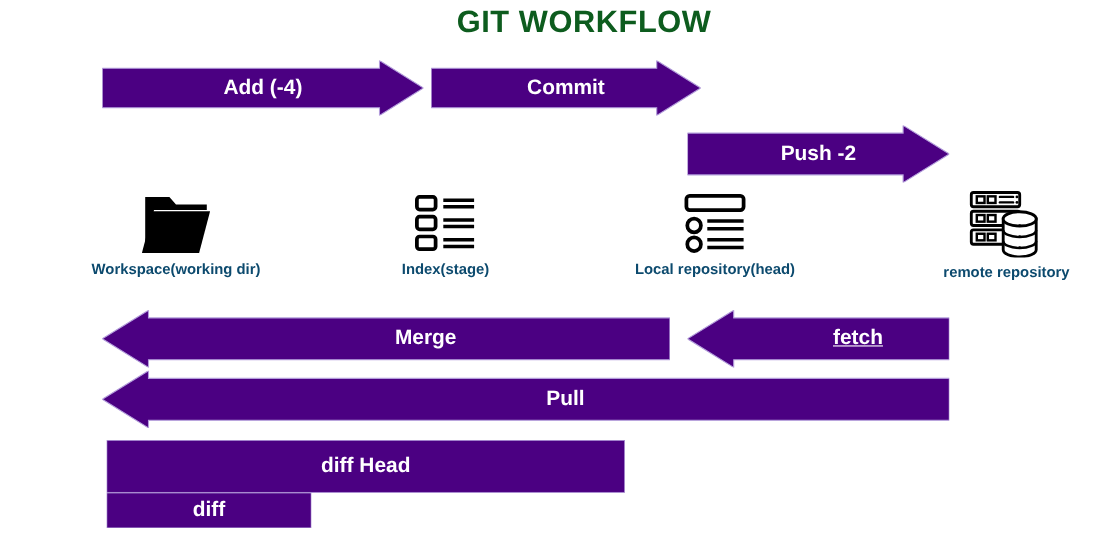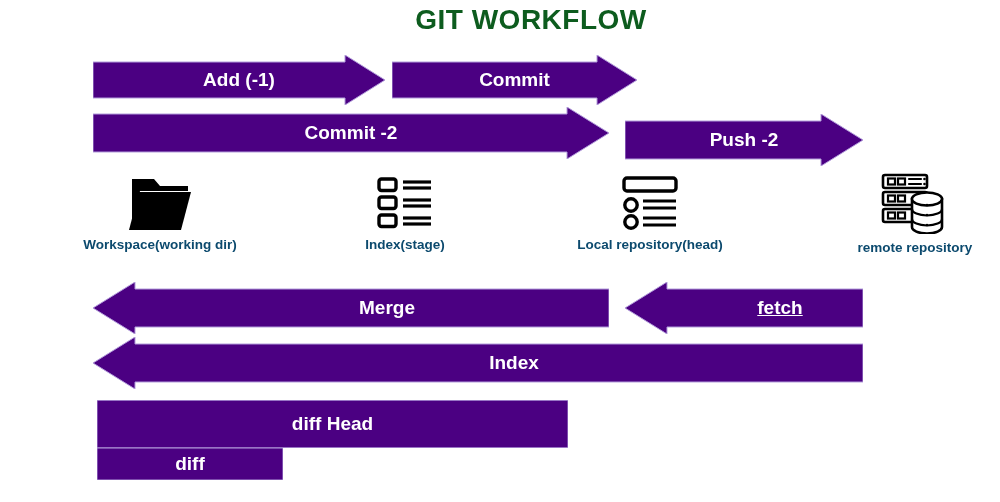--- a/index.html
+++ b/index.html
@@ -78,36 +78,30 @@
 <body>
 
 <div id="canvas">
 
   <div class="title">GIT WORKFLOW</div>
 
   <div class="shape" style="left:93px; top:55px; width:292px; height:50px;">
     <svg viewBox="0 0 292 50" preserveAspectRatio="none">
       <polygon points="0,7 252,7 252,0 292,25 252,50 252,43 0,43" fill="#4B0082" stroke="#b39ddb" stroke-width="1"></polygon>
     </svg>
-    <div class="shape-label" style="padding-right:34px;">Add (-1)</div>
+    <div class="shape-label" style="padding-right:34px;">Add (-4)</div>
   </div>
 
   <div class="shape" style="left:392px; top:55px; width:245px; height:50px;">
     <svg viewBox="0 0 245 50" preserveAspectRatio="none">
       <polygon points="0,7 205,7 205,0 245,25 205,50 205,43 0,43" fill="#4B0082" stroke="#b39ddb" stroke-width="1"></polygon>
     </svg>
     <div class="shape-label" style="padding-right:34px;">Commit</div>
   </div>
 
-  <div class="shape" style="left:93px; top:107px; width:516px; height:52px;">
-    <svg viewBox="0 0 516 52" preserveAspectRatio="none">
-      <polygon points="0,7 474,7 474,0 516,26 474,52 474,45 0,45" fill="#4B0082" stroke="#b39ddb" stroke-width="1"></polygon>
-    </svg>
-    <div class="shape-label" style="padding-right:36px;">Commit -2</div>
-  </div>
 
   <div class="shape" style="left:625px; top:114px; width:238px; height:52px;">
     <svg viewBox="0 0 238 52" preserveAspectRatio="none">
       <polygon points="0,7 196,7 196,0 238,26 196,52 196,45 0,45" fill="#4B0082" stroke="#b39ddb" stroke-width="1"></polygon>
     </svg>
     <div class="shape-label" style="padding-right:36px;">Push -2</div>
   </div>
 
   <div class="node" style="left:40px; top:175px; width:240px;">
     <svg class="node-icon" width="62" height="56" viewBox="0 0 62 56">
@@ -204,21 +198,21 @@
     <svg viewBox="0 0 238 52" preserveAspectRatio="none">
       <polygon points="238,7 42,7 42,0 0,26 42,52 42,45 238,45" fill="#4B0082" stroke="#b39ddb" stroke-width="1"></polygon>
     </svg>
     <div class="shape-label" style="padding-left:36px;text-decoration:underline;">fetch</div>
   </div>
 
   <div class="shape" style="left:93px; top:337px; width:770px; height:52px;">
     <svg viewBox="0 0 770 52" preserveAspectRatio="none">
       <polygon points="770,7 42,7 42,0 0,26 42,52 42,45 770,45" fill="#4B0082" stroke="#b39ddb" stroke-width="1"></polygon>
     </svg>
-    <div class="shape-label" style="padding-left:36px;">Index</div>
+    <div class="shape-label" style="padding-left:36px;">Pull</div>
   </div>
 
   <div class="shape" style="left:97px; top:400px; width:471px; height:48px;">
     <svg viewBox="0 0 471 32" preserveAspectRatio="none">
       <rect x="0" y="0" width="471" height="32" fill="#4B0082" stroke="#b39ddb" stroke-width="1"></rect>
     </svg>
     <div class="shape-label">diff Head</div>
   </div>
 
   <div class="shape" style="left:97px; top:448px; width:186px; height:32px;text-align:center;">

